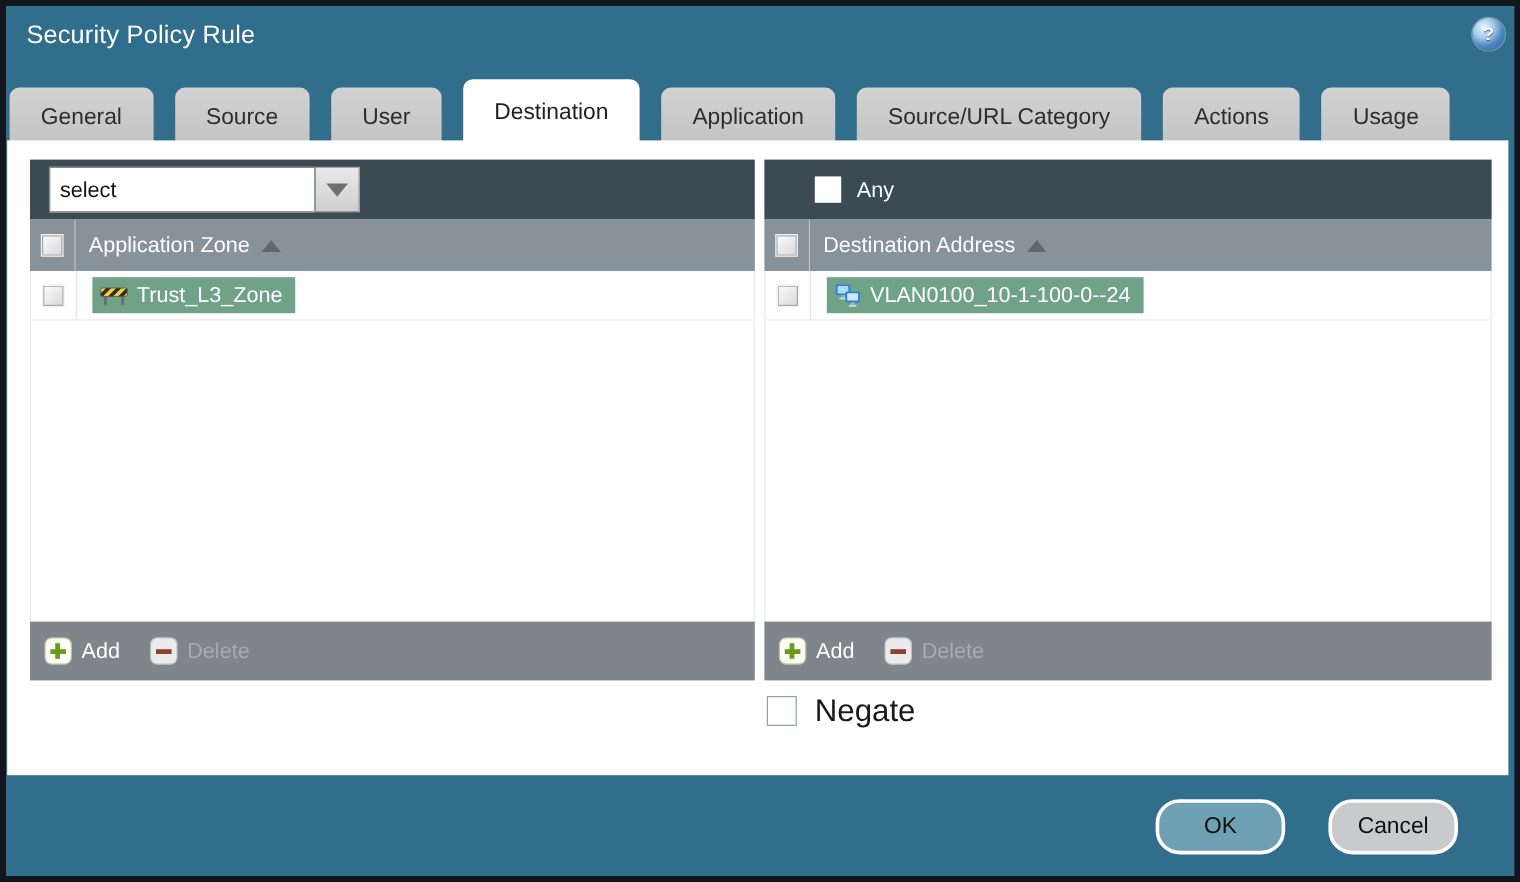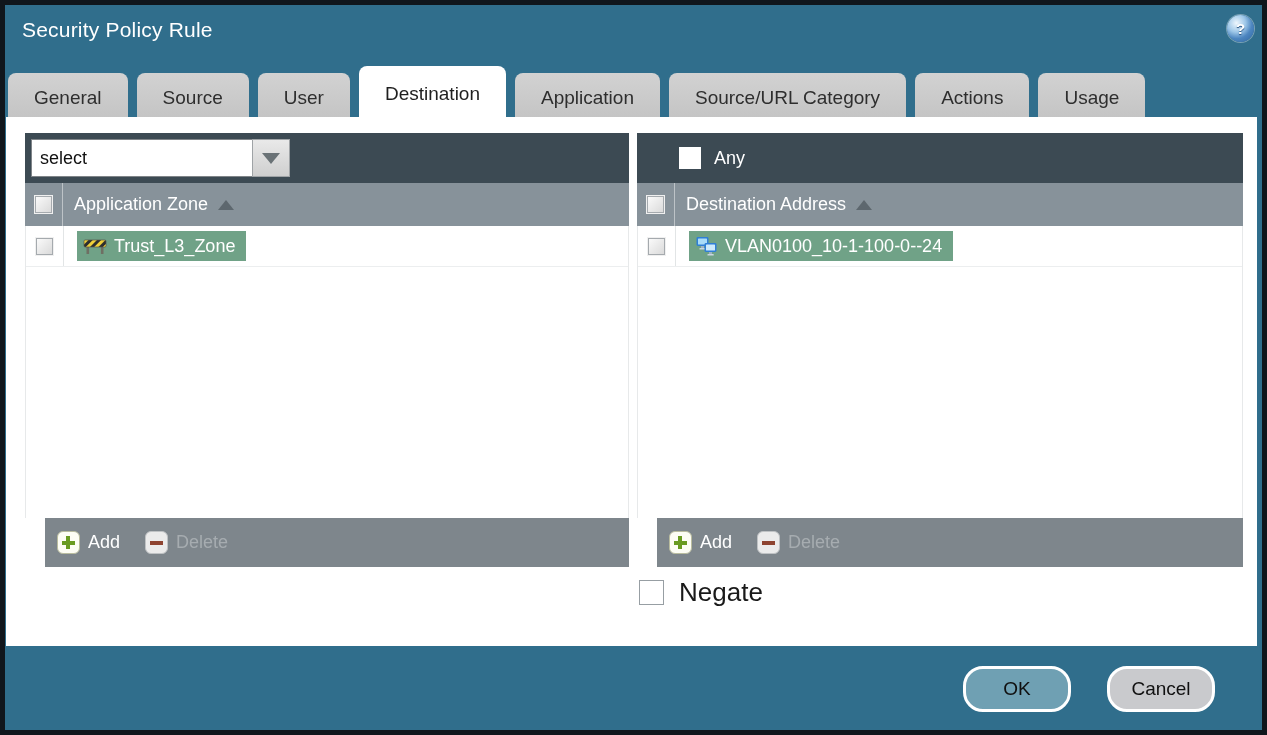--- a/index.html
+++ b/index.html
@@ -19,21 +19,21 @@
   }
   .help{
     position:absolute; left:1222px; top:10px; width:27px; height:27px; border-radius:50%;
     background:radial-gradient(circle at 35% 30%, #eef6fd 0%, #9ec7e8 35%, #4d86c0 60%, #2d639e 100%);
     box-shadow:0 0 0 1px rgba(255,255,255,0.35);
     display:flex; align-items:center; justify-content:center; cursor:pointer;
   }
   .help .q{ color:#ffffff; font-size:15px; font-weight:bold; text-shadow:0 1px 1px #1c4a7a; }
 
   
-  .tabs{ position:absolute; left:3px; top:61px; display:flex; gap:9px; align-items:flex-end; height:56px; }
+  .tabs{ position:absolute; left:3px; top:61px; display:flex; gap:18px; align-items:flex-end; height:56px; }
   .tab{
     height:51px; margin-bottom:0; padding:0 26px;
     background:linear-gradient(180deg,#d2d2d2 0%, #c3c3c3 100%);
     border-radius:8px 8px 0 0;
     display:flex; align-items:center; justify-content:center;
     font-size:19px; color:#2e2e2e; cursor:pointer; white-space:nowrap;
   }
   .tab.inactive{ height:49px; align-self:flex-end; }
   .tab.active{
     background:#ffffff; height:56px; color:#1f1f1f; position:relative; z-index:2;
@@ -45,21 +45,21 @@
     background:#ffffff;
   }
 
   .panel{ position:absolute; top:16px; height:434px; display:flex; flex-direction:column; }
   .panel.left{ left:19px; width:604px; }
   .panel.right{ left:631px; width:606px; }
 
   .topbar{
     height:50px; background:#3c4a53; display:flex; align-items:center; flex:0 0 auto;
   }
-  .combo{ display:flex; margin-left:6px; height:38px; }
+  .combo{ display:flex; margin-left:16px; height:38px; }
   .combo-input{
     width:221px; height:38px; border:1px solid #7f8488; border-right:none;
     font-family:"Liberation Sans", sans-serif; font-size:18px; color:#111111;
     padding:0 8px; outline:none; background:#ffffff;
   }
   .combo-btn{
     width:38px; height:38px; background:linear-gradient(180deg,#e9e9e9,#cfcfcf);
     border:1px solid #9fa3a6; display:flex; align-items:center; justify-content:center; cursor:pointer;
   }
   .tri-down{
@@ -95,21 +95,21 @@
   .row .cbcell{ border-right:1px solid #e2e5e6; }
   .pill{
     margin-left:13px; height:30px; background:#70a287; color:#ffffff;
     display:flex; align-items:center; gap:7px; padding:0 11px 0 6px;
     font-size:18px; cursor:pointer; white-space:nowrap;
   }
   .pill .picon{ display:flex; align-items:center; }
 
   .footerbar{
     height:49px; background:#7e868c; display:flex; align-items:center;
-    padding-left:12px; gap:25px; flex:0 0 auto;margin-left:20px;
+    padding-left:12px; gap:25px; flex:0 0 auto;
   }
   .ftbtn{ display:flex; align-items:center; gap:8px; cursor:pointer; }
   .icon-add{
     position:relative; width:23px; height:23px; border-radius:6px;
     background:#fdfdf4; border:1px solid #b9bc9e;
   }
   .icon-add::before{
     content:""; position:absolute; left:4px; top:9px; width:13px; height:4px; background:#6a9b21;
   }
   .icon-add::after{

